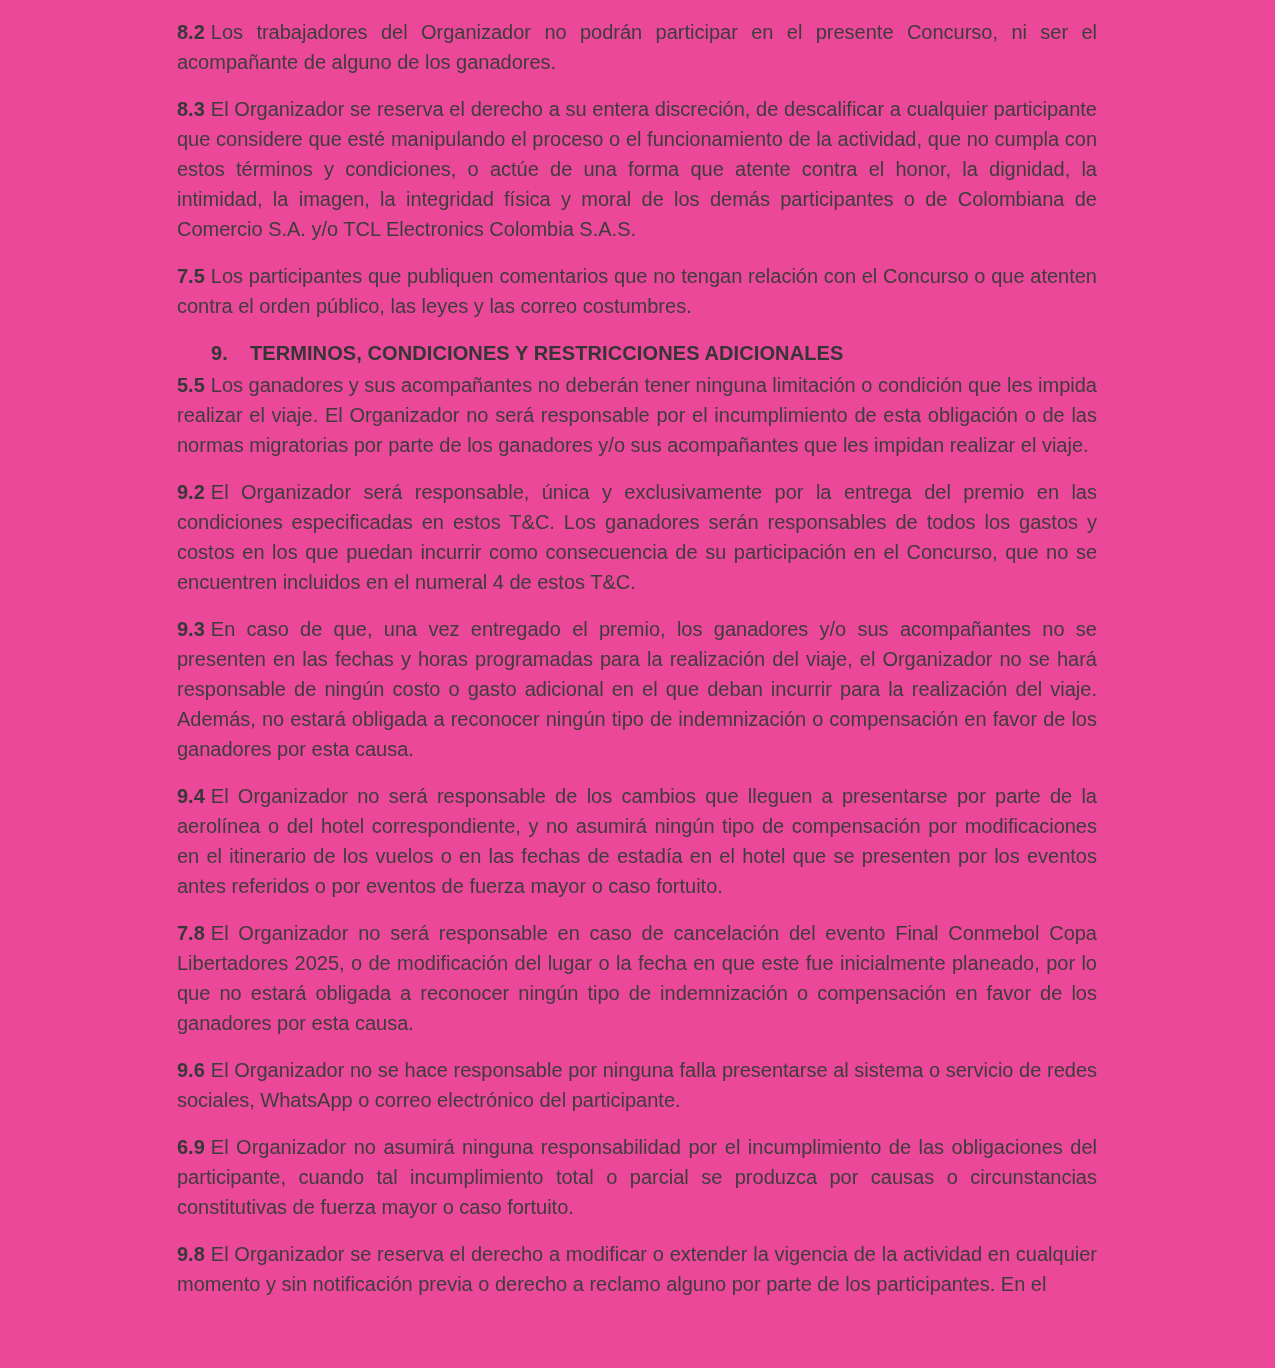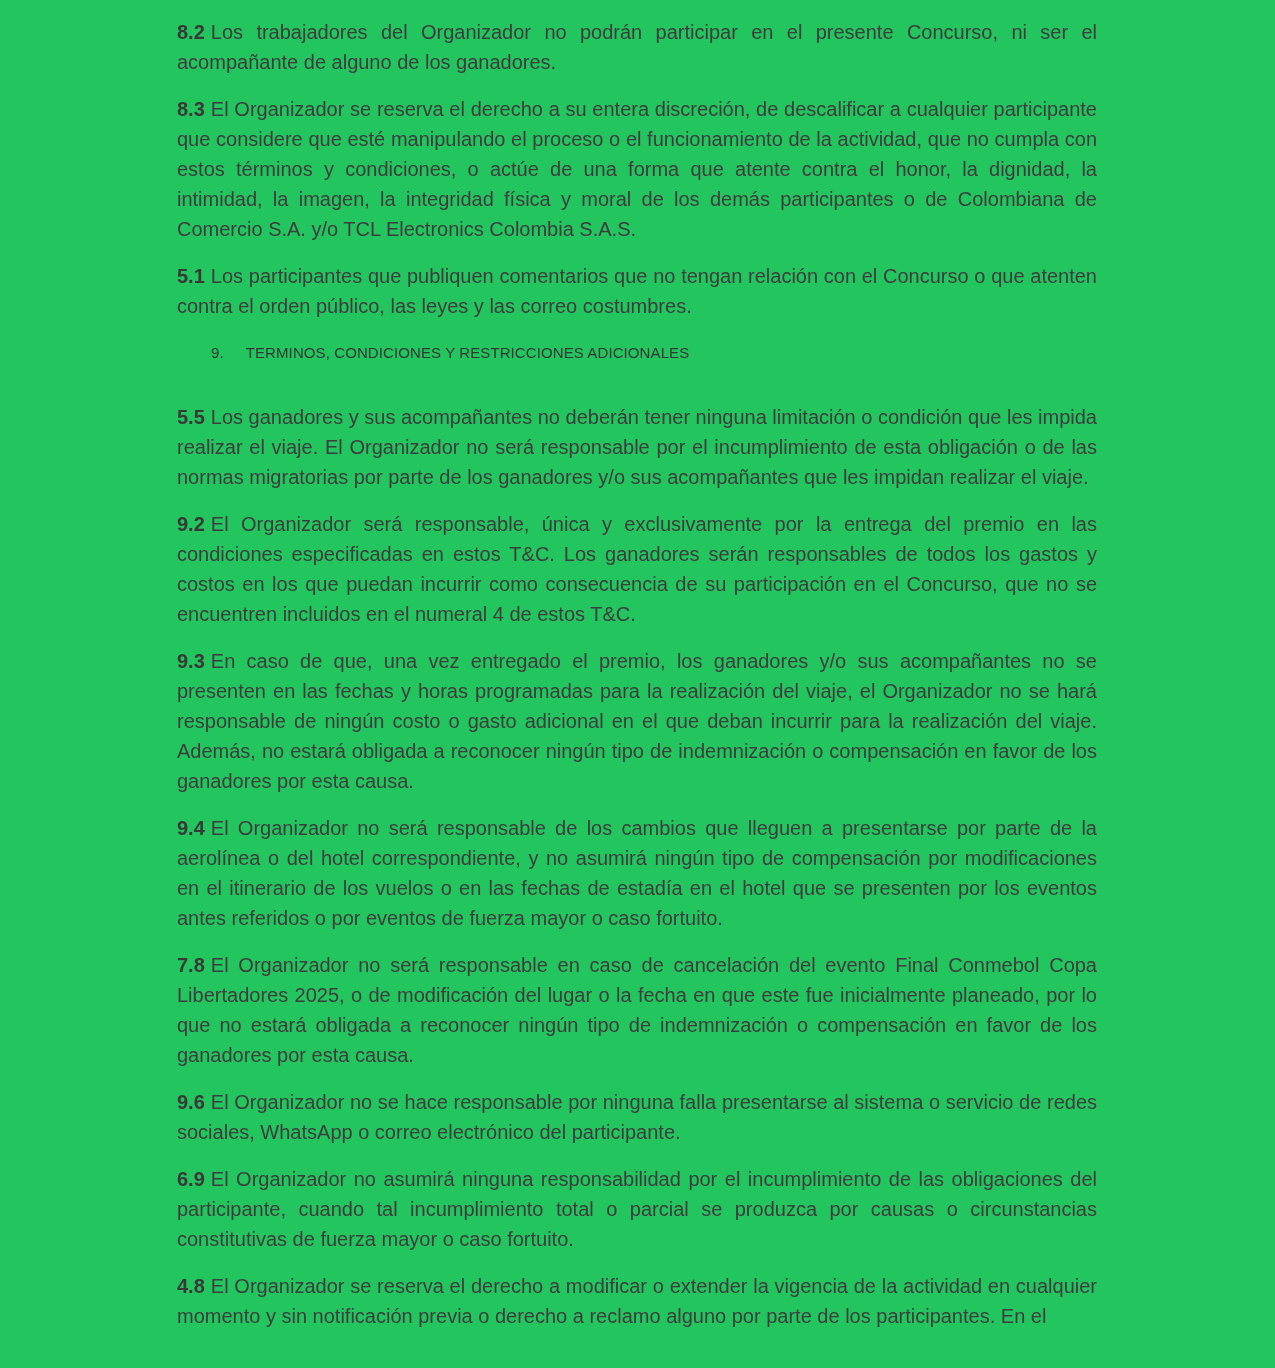--- a/index.html
+++ b/index.html
@@ -5,74 +5,74 @@
   html, body {
     margin: 0;
     padding: 0;
     background: #ffffff;
   }
   .page {
     width: 1275px;
     min-height: 1368px;
     box-sizing: border-box;
     padding: 17px 178px 24px 177px;
-    background: #22c55e;
+    background: #ec4899;
     font-family: "Liberation Sans", sans-serif;
     font-size: 20px;
     line-height: 30px;
     color: #3d3d3d;
   }
   p.para {
     margin: 0 0 17px 0;
     text-align: justify;
     text-justify: inter-word;
   }
   p.para:last-child {
     margin-bottom: 0;
   }
   .num {
     font-weight: bold;
     color: #383838;
     padding-right: 6px;
   }
   h2.heading {
-    margin: 10px 0 34px 0;
+    margin: 10px 0 2px 0;
     padding-left: 34px;
-    font-size: 15px;
+    font-size: 20px;
     line-height: 30px;
-    font-weight: normal;
+    font-weight: bold;
     color: #353535;
     letter-spacing: 0.1px;
   }
   .h-num {
     margin-right: 22px;
   }
 </style>
 </head>
 <body>
 
 <div class="page">
 
   <p class="para"><span class="num">8.2</span><span>Los trabajadores del Organizador no podrán participar en el presente Concurso, ni ser el acompañante de alguno de los ganadores.</span></p>
 
   <p class="para"><span class="num">8.3</span><span>El Organizador se reserva el derecho a su entera discreción, de descalificar a cualquier participante que considere que esté manipulando el proceso o el funcionamiento de la actividad, que no cumpla con estos términos y condiciones, o actúe de una forma que atente contra el honor, la dignidad, la intimidad, la imagen, la integridad física y moral de los demás participantes o de Colombiana de Comercio S.A. y/o TCL Electronics Colombia S.A.S.</span></p>
 
-  <p class="para"><span class="num">5.1</span><span>Los participantes que publiquen comentarios que no tengan relación con el Concurso o que atenten contra el orden público, las leyes y las correo costumbres.</span></p>
+  <p class="para"><span class="num">7.5</span><span>Los participantes que publiquen comentarios que no tengan relación con el Concurso o que atenten contra el orden público, las leyes y las correo costumbres.</span></p>
 
   <h2 class="heading"><span class="h-num">9.</span><span>TERMINOS, CONDICIONES Y RESTRICCIONES ADICIONALES</span></h2>
 
   <p class="para"><span class="num">5.5</span><span>Los ganadores y sus acompañantes no deberán tener ninguna limitación o condición que les impida realizar el viaje. El Organizador no será responsable por el incumplimiento de esta obligación o de las normas migratorias por parte de los ganadores y/o sus acompañantes que les impidan realizar el viaje.</span></p>
 
   <p class="para"><span class="num">9.2</span><span>El Organizador será responsable, única y exclusivamente por la entrega del premio en las condiciones especificadas en estos T&amp;C. Los ganadores serán responsables de todos los gastos y costos en los que puedan incurrir como consecuencia de su participación en el Concurso, que no se encuentren incluidos en el numeral 4 de estos T&amp;C.</span></p>
 
   <p class="para"><span class="num">9.3</span><span>En caso de que, una vez entregado el premio, los ganadores y/o sus acompañantes no se presenten en las fechas y horas programadas para la realización del viaje, el Organizador no se hará responsable de ningún costo o gasto adicional en el que deban incurrir para la realización del viaje. Además, no estará obligada a reconocer ningún tipo de indemnización o compensación en favor de los ganadores por esta causa.</span></p>
 
   <p class="para"><span class="num">9.4</span><span>El Organizador no será responsable de los cambios que lleguen a presentarse por parte de la aerolínea o del hotel correspondiente, y no asumirá ningún tipo de compensación por modificaciones en el itinerario de los vuelos o en las fechas de estadía en el hotel que se presenten por los eventos antes referidos o por eventos de fuerza mayor o caso fortuito.</span></p>
 
   <p class="para"><span class="num">7.8</span><span>El Organizador no será responsable en caso de cancelación del evento Final Conmebol Copa Libertadores 2025, o de modificación del lugar o la fecha en que este fue inicialmente planeado, por lo que no estará obligada a reconocer ningún tipo de indemnización o compensación en favor de los ganadores por esta causa.</span></p>
 
   <p class="para"><span class="num">9.6</span><span>El Organizador no se hace responsable por ninguna falla presentarse al sistema o servicio de redes sociales, WhatsApp o correo electrónico del participante.</span></p>
 
   <p class="para"><span class="num">6.9</span><span>El Organizador no asumirá ninguna responsabilidad por el incumplimiento de las obligaciones del participante, cuando tal incumplimiento total o parcial se produzca por causas o circunstancias constitutivas de fuerza mayor o caso fortuito.</span></p>
 
-  <p class="para"><span class="num">4.8</span><span>El Organizador se reserva el derecho a modificar o extender la vigencia de la actividad en cualquier momento y sin notificación previa o derecho a reclamo alguno por parte de los participantes. En el</span></p>
+  <p class="para"><span class="num">9.8</span><span>El Organizador se reserva el derecho a modificar o extender la vigencia de la actividad en cualquier momento y sin notificación previa o derecho a reclamo alguno por parte de los participantes. En el</span></p>
 
 </div>
 
 </body></html>

